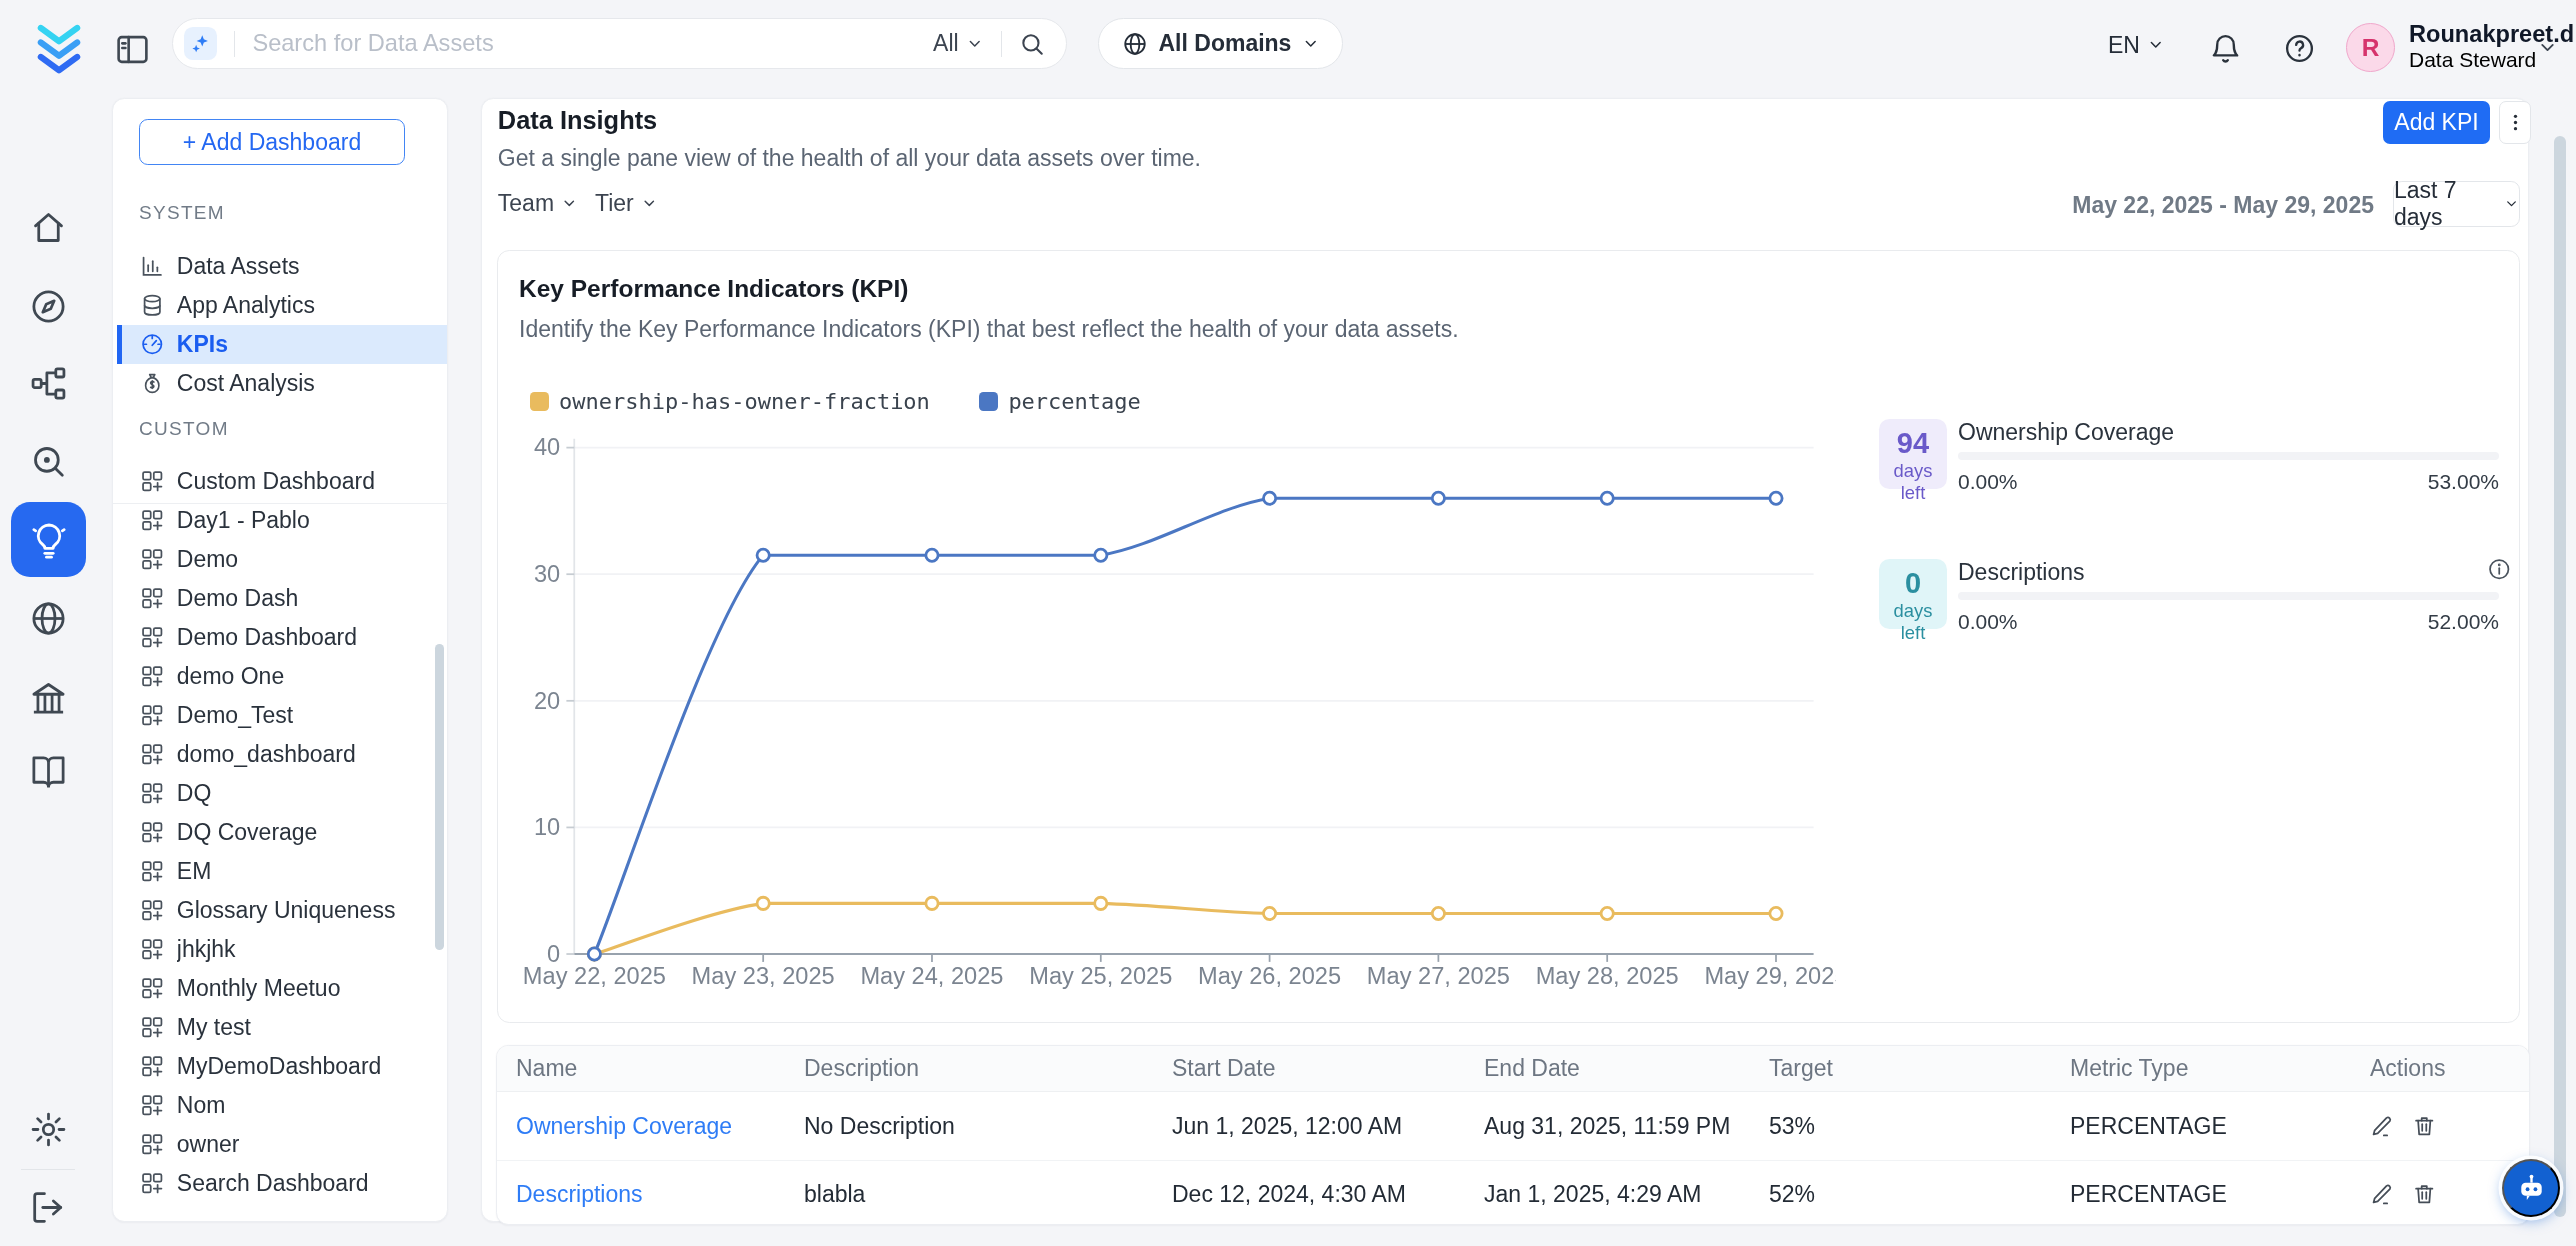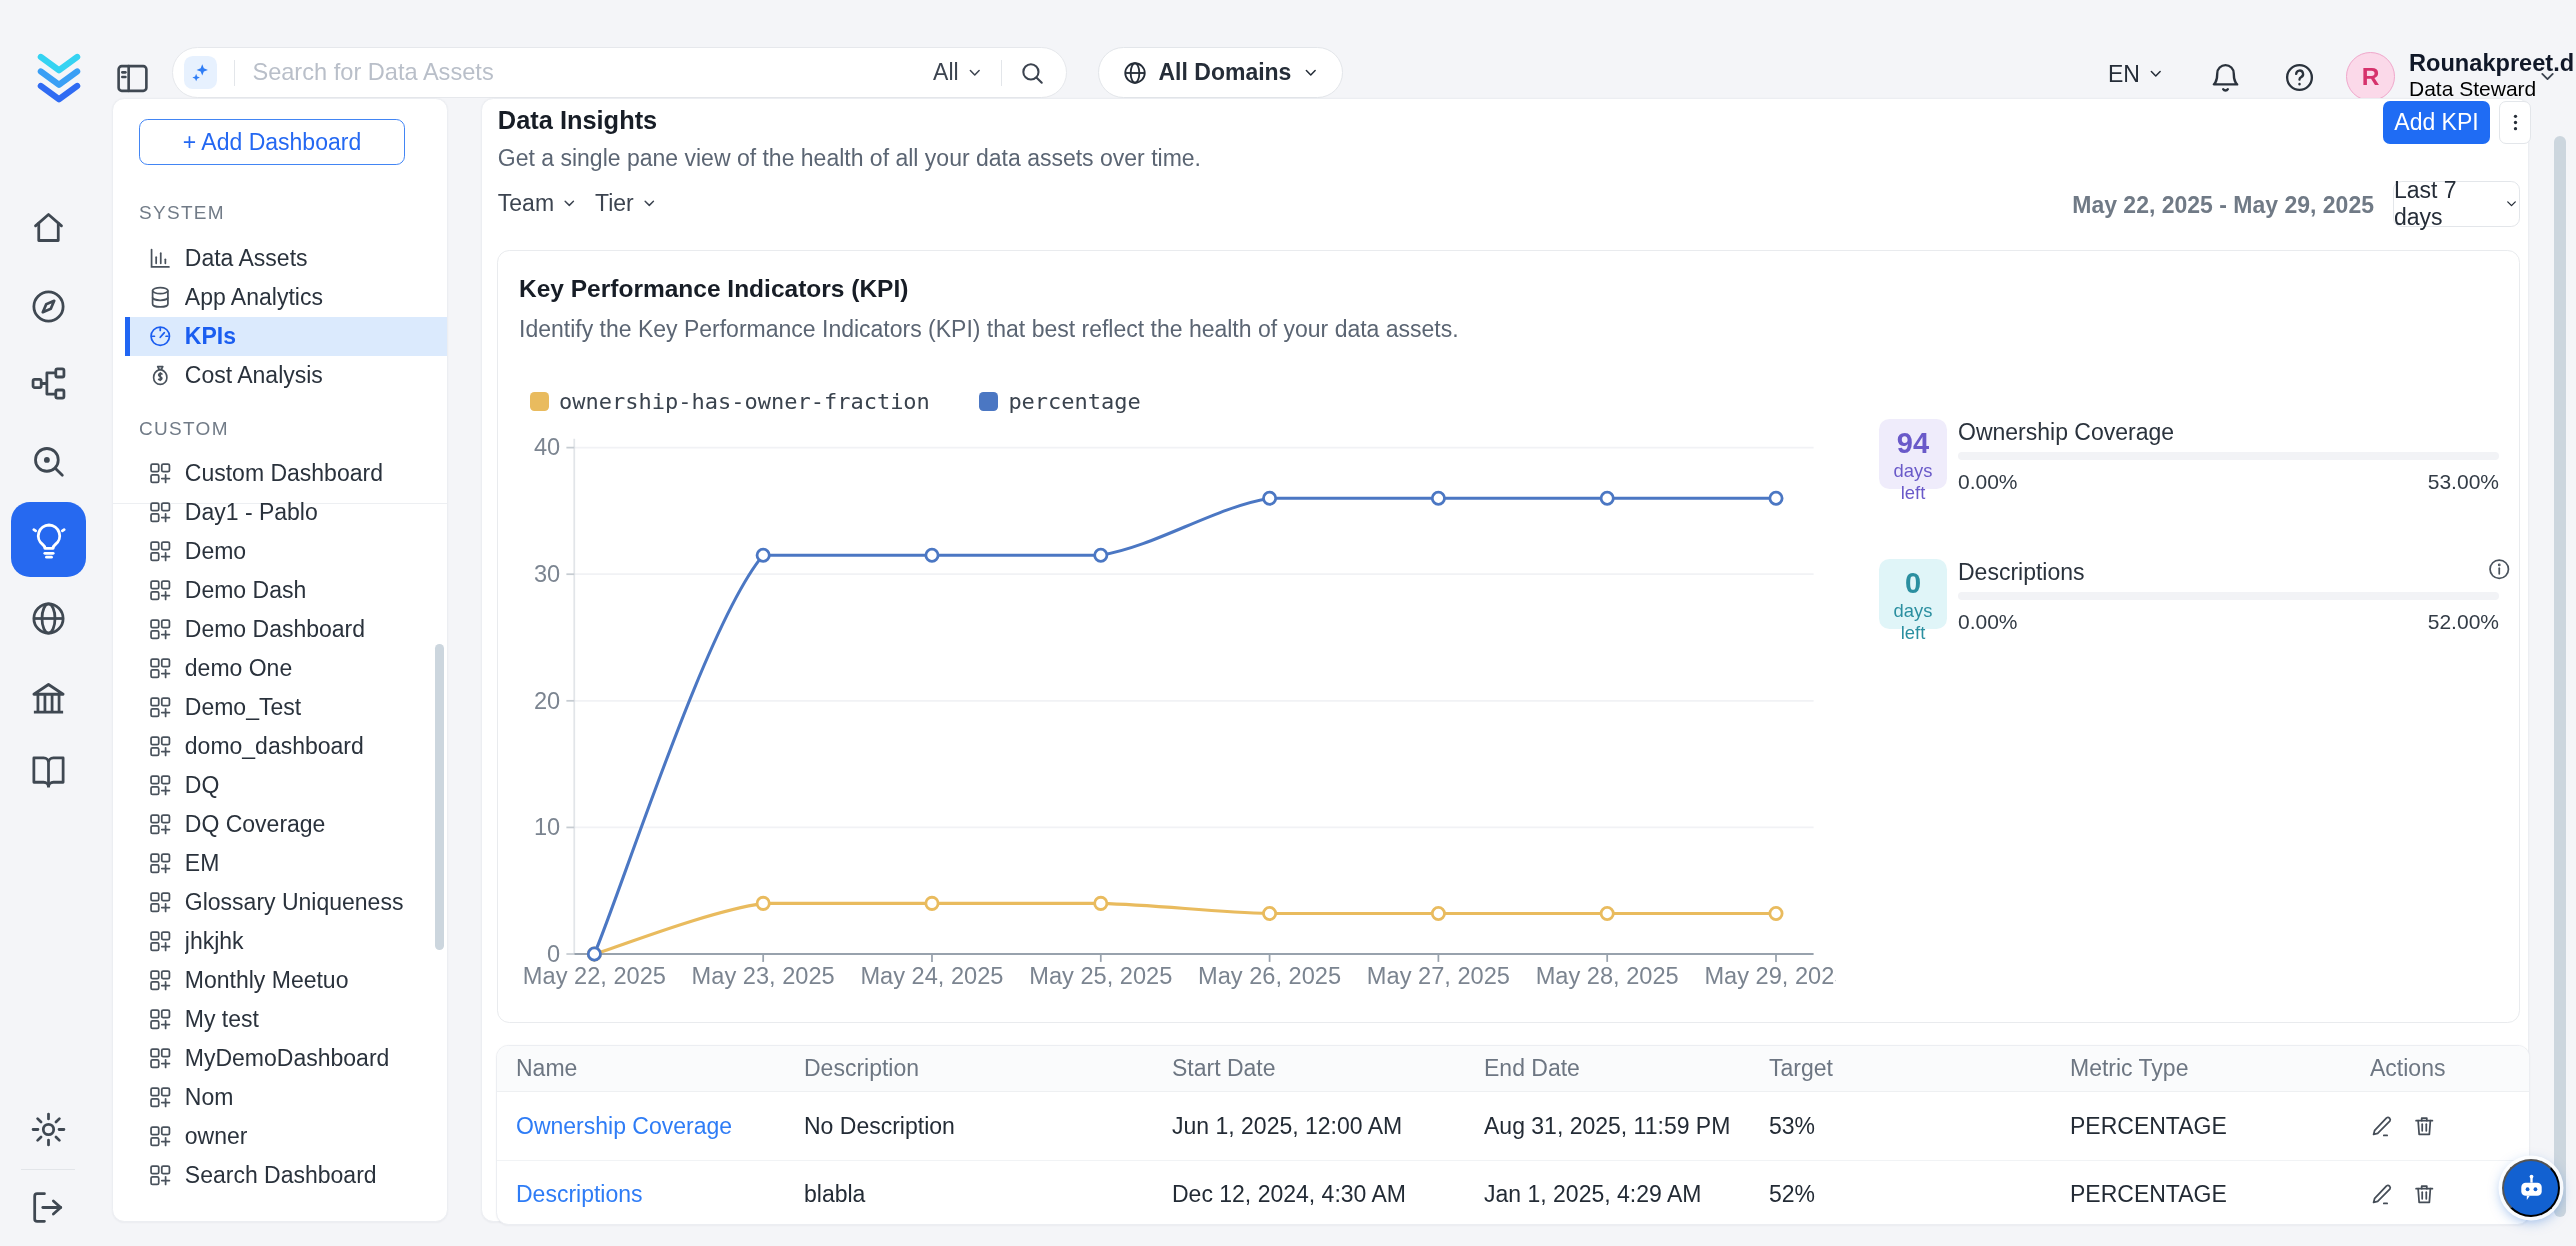--- a/index.html
+++ b/index.html
@@ -4,21 +4,21 @@
 <style>
   * { margin:0; padding:0; box-sizing:border-box; }
   html,body { width:2576px; height:1246px; overflow:hidden; }
   body { font-family:"Liberation Sans","DejaVu Sans",sans-serif; background:#f4f5f8; color:#262e38; position:relative; }
   .stage { position:absolute; inset:0; }
   .abs { position:absolute; }
   svg.ic { display:block; }
   .card { background:#fff; border:0.9px solid #eceef2; border-radius:12.3px; box-shadow:0 0.9px 1.8px rgba(16,24,40,.04); }
 
   
-  .topbar { position:absolute; left:0; top:0; width:2576px; height:96px;margin-top:29px; }
+  .topbar { position:absolute; left:0; top:0; width:2576px; height:96px; }
   .logo { left:30px; top:17.5px; width:58px; height:61px; }
   .toggle-btn { left:114px; top:31px; width:37px; height:37px; color:#3f4852; cursor:pointer; }
   .search-pill { left:172px; top:18.4px; width:895px; height:51px; background:#fff; border:0.9px solid #e6e8ec;
     border-radius:25.4px; display:flex; align-items:center; padding:0 21px 0 10.5px; gap:0; }
   .ai-chip { width:33px; height:33px; border-radius:8.8px; background:#e7f1fe; display:flex; align-items:center; justify-content:center; color:#2f7df6; flex:0 0 auto; }
   .vdiv { width:0.9px; height:26px; background:#e3e6ea; margin:0 17.5px; flex:0 0 auto; }
   .search-input { flex:1; border:none; outline:none; background:transparent; font:23.6px "Liberation Sans",sans-serif; color:#333; min-width:0; }
   .search-input::placeholder { color:#b9bfc9; }
   .scope { display:flex; align-items:center; gap:7px; color:#3c4450; font-size:23px; flex:0 0 auto; cursor:pointer; }
   .domains-pill { left:1098px; top:18.4px; height:51px; background:#fff; border:0.9px solid #e3e6ea; border-radius:25.4px;
@@ -37,21 +37,21 @@
   .rail-ic { left:29px; width:39px; height:39px; color:#3f4852; cursor:pointer; }
   .rail-active { left:11.4px; top:406px; width:75px; height:75px; border-radius:19px; background:#2669f0;
     display:flex; align-items:center; justify-content:center; color:#fff; cursor:pointer; }
   .rail-div { left:21px; top:1073px; width:54px; height:0.9px; background:#e2e5e9; }
 
   
   .navcard { left:112px; top:98px; width:336px; height:1124px; overflow:hidden; }
   .add-dash { position:absolute; left:26px; top:20px; width:266px; height:46px; border:1.3px solid #4285f4; border-radius:8.8px;
     background:#fff; color:#2468f2; font-size:23px; display:flex; align-items:center; justify-content:center; cursor:pointer; }
   .sec-label { position:absolute; left:26px; font-size:19px; letter-spacing:1.3px; color:#717b87; }
-  .nav-list { position:absolute; left:12px; width:100%; }
+  .nav-list { position:absolute; left:4px; width:100%;margin-top:8px; }
   .nav-item { position:relative; height:39px; display:flex; align-items:center; padding-left:23px; gap:12.3px;
     font-size:23px; color:#2a323c; cursor:pointer; }
   .nav-item svg { color:#49525c; flex:0 0 auto; }
   .nav-item.active { background:#dbeafd; color:#1a5df0; font-weight:bold; }
   .nav-item.active svg { color:#1a5df0; }
   .nav-item.active::before { content:""; position:absolute; left:0; top:0; bottom:0; width:5.3px; background:#2166f3; }
   .nav-item .nv { white-space:nowrap; overflow:hidden; }
   .nav-div { position:absolute; left:0; top:404px; width:100%; height:0.9px; background:#edeff2; }
   .side-scroll { position:absolute; right:3.5px; top:545px; width:8.8px; height:306px; border-radius:4.4px; background:#ccd6de; }
 

